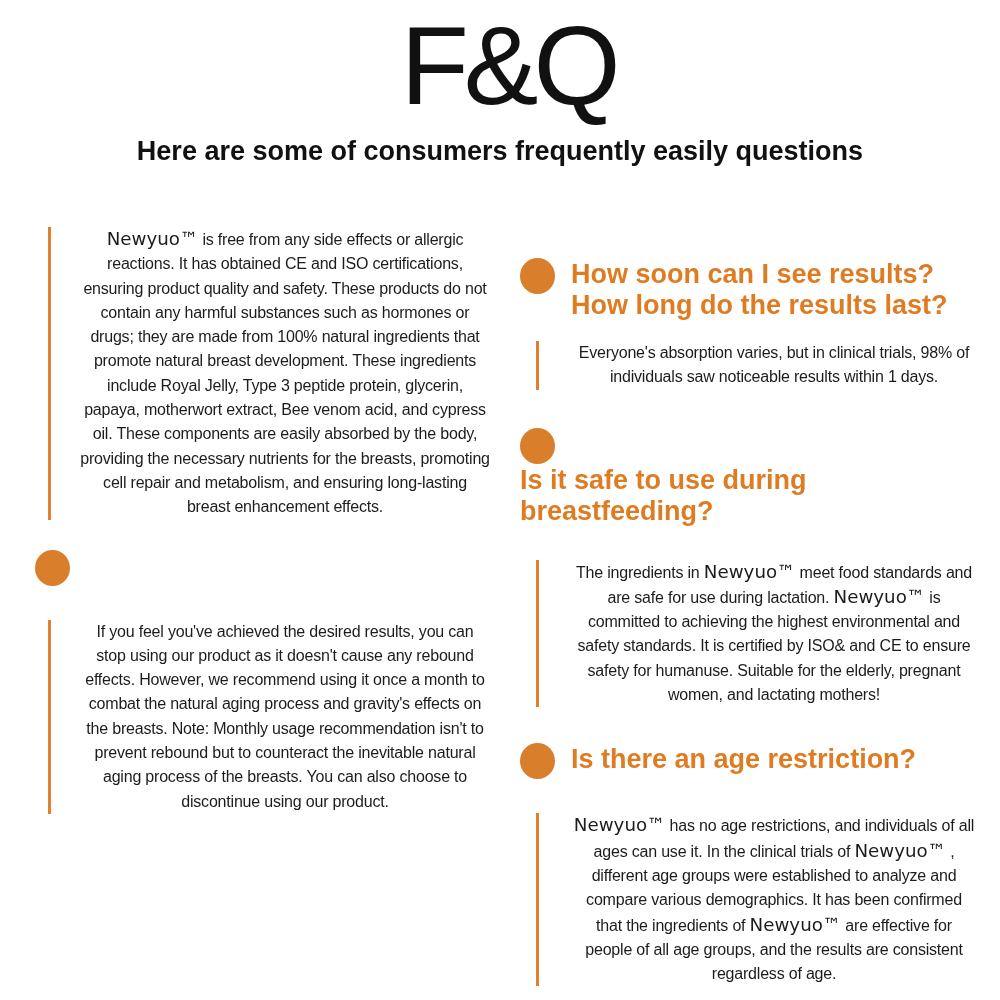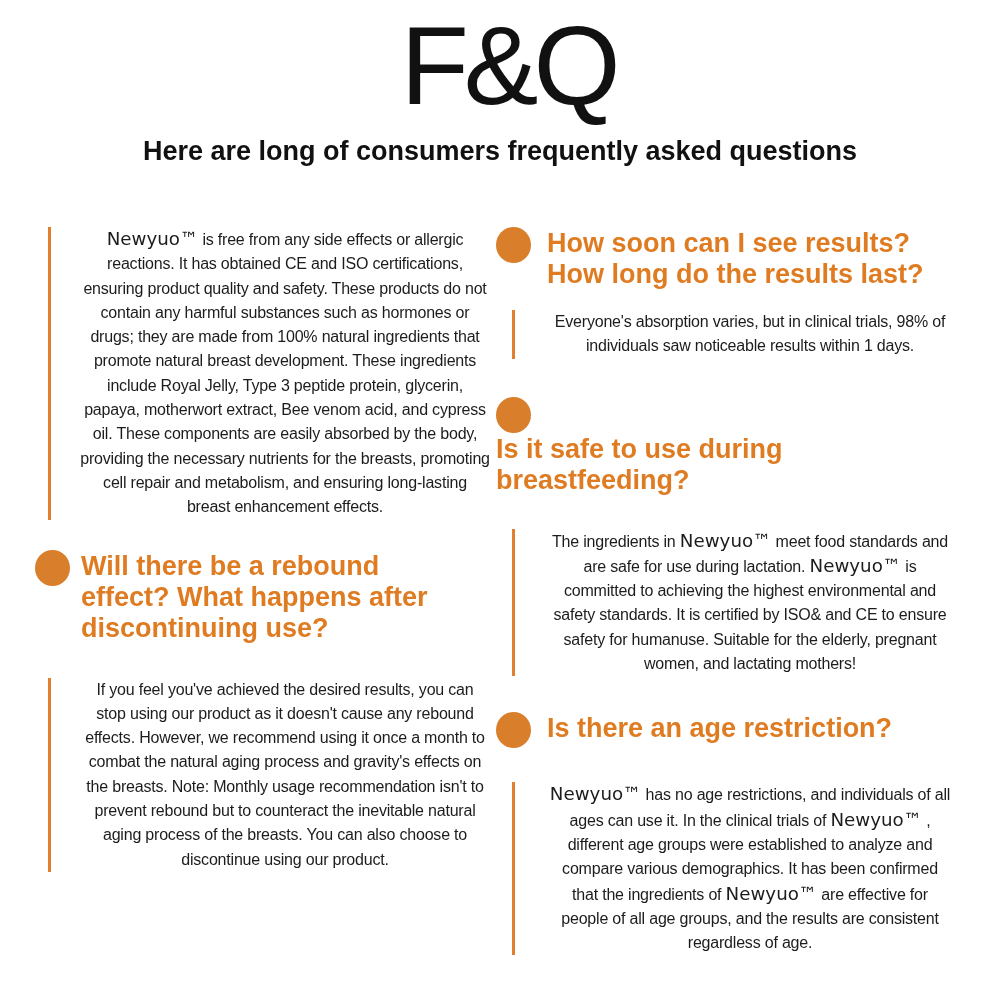--- a/index.html
+++ b/index.html
@@ -12,21 +12,21 @@
     position:absolute;top:4px;left:8px;width:100%;text-align:center;
     font-size:112px;line-height:1.1;font-weight:normal;letter-spacing:-5px;
     color:var(--title,#111);
   }
   .subtitle{
     position:absolute;top:136px;left:0;width:100%;text-align:center;
     font-size:27px;font-weight:bold;color:var(--title,#111);
   }
   .col{position:absolute;top:227px;width:455px;}
   .col-left{left:35px;}
-  .col-right{left:496px;}
+  .col-right{left:520px;margin-top:31px;}
   .qa-head{display:flex;align-items:flex-start;}
   .dot{
     flex:0 0 auto;width:35px;height:36px;border-radius:50%;
     background:var(--circle,#d97e2b);
   }
   .col-left .dot{margin-right:11px;}
   .col-right .dot{margin-right:16px;}
   .q{
     margin:0;padding-top:1px;
     font-size:27px;line-height:31px;font-weight:bold;
@@ -45,34 +45,31 @@
   
   .mb-20{margin-bottom:20px;} .mb-24{margin-bottom:24px;}
   .mb-30{margin-bottom:30px;} .mb-33{margin-bottom:33px;flex-direction:column;}
   .mb-34{margin-bottom:34px;} .mb-36{margin-bottom:36px;}
   .mb-38{margin-bottom:38px;}
 </style>
 </head>
 <body>
 
 <div class="title">F&amp;Q</div>
-<div class="subtitle">Here are long of consumers frequently asked questions</div>
+<div class="subtitle">Here are some of consumers frequently easily questions</div>
 
 <div class="col col-left">
 
   <div class="qa-body mb-30">
     <span class="bar"></span>
     <p class="a"><span class="brand">Newyuo™</span> is free from any side effects or allergic reactions. It has obtained CE and ISO certifications, ensuring product quality and safety. These products do not contain any harmful substances such as hormones or drugs; they are made from 100% natural ingredients that promote natural breast development. These ingredients include Royal Jelly, Type 3 peptide protein, glycerin, papaya, motherwort extract, Bee venom acid, and cypress oil. These components are easily absorbed by the body, providing the necessary nutrients for the breasts, promoting cell repair and metabolism, and ensuring long-lasting breast enhancement effects.</p>
   </div>
 
   <div class="qa-head mb-34">
     <span class="dot"></span>
-    <h2 class="q">Will there be a rebound
-effect? What happens after
-discontinuing use?</h2>
   </div>
   <div class="qa-body">
     <span class="bar"></span>
     <p class="a">If you feel you've achieved the desired results, you can stop using our product as it doesn't cause any rebound effects. However, we recommend using it once a month to combat the natural aging process and gravity's effects on the breasts. Note: Monthly usage recommendation isn't to prevent rebound but to counteract the inevitable natural aging process of the breasts. You can also choose to discontinue using our product.</p>
   </div>
 
 </div>
 
 <div class="col col-right">
 

